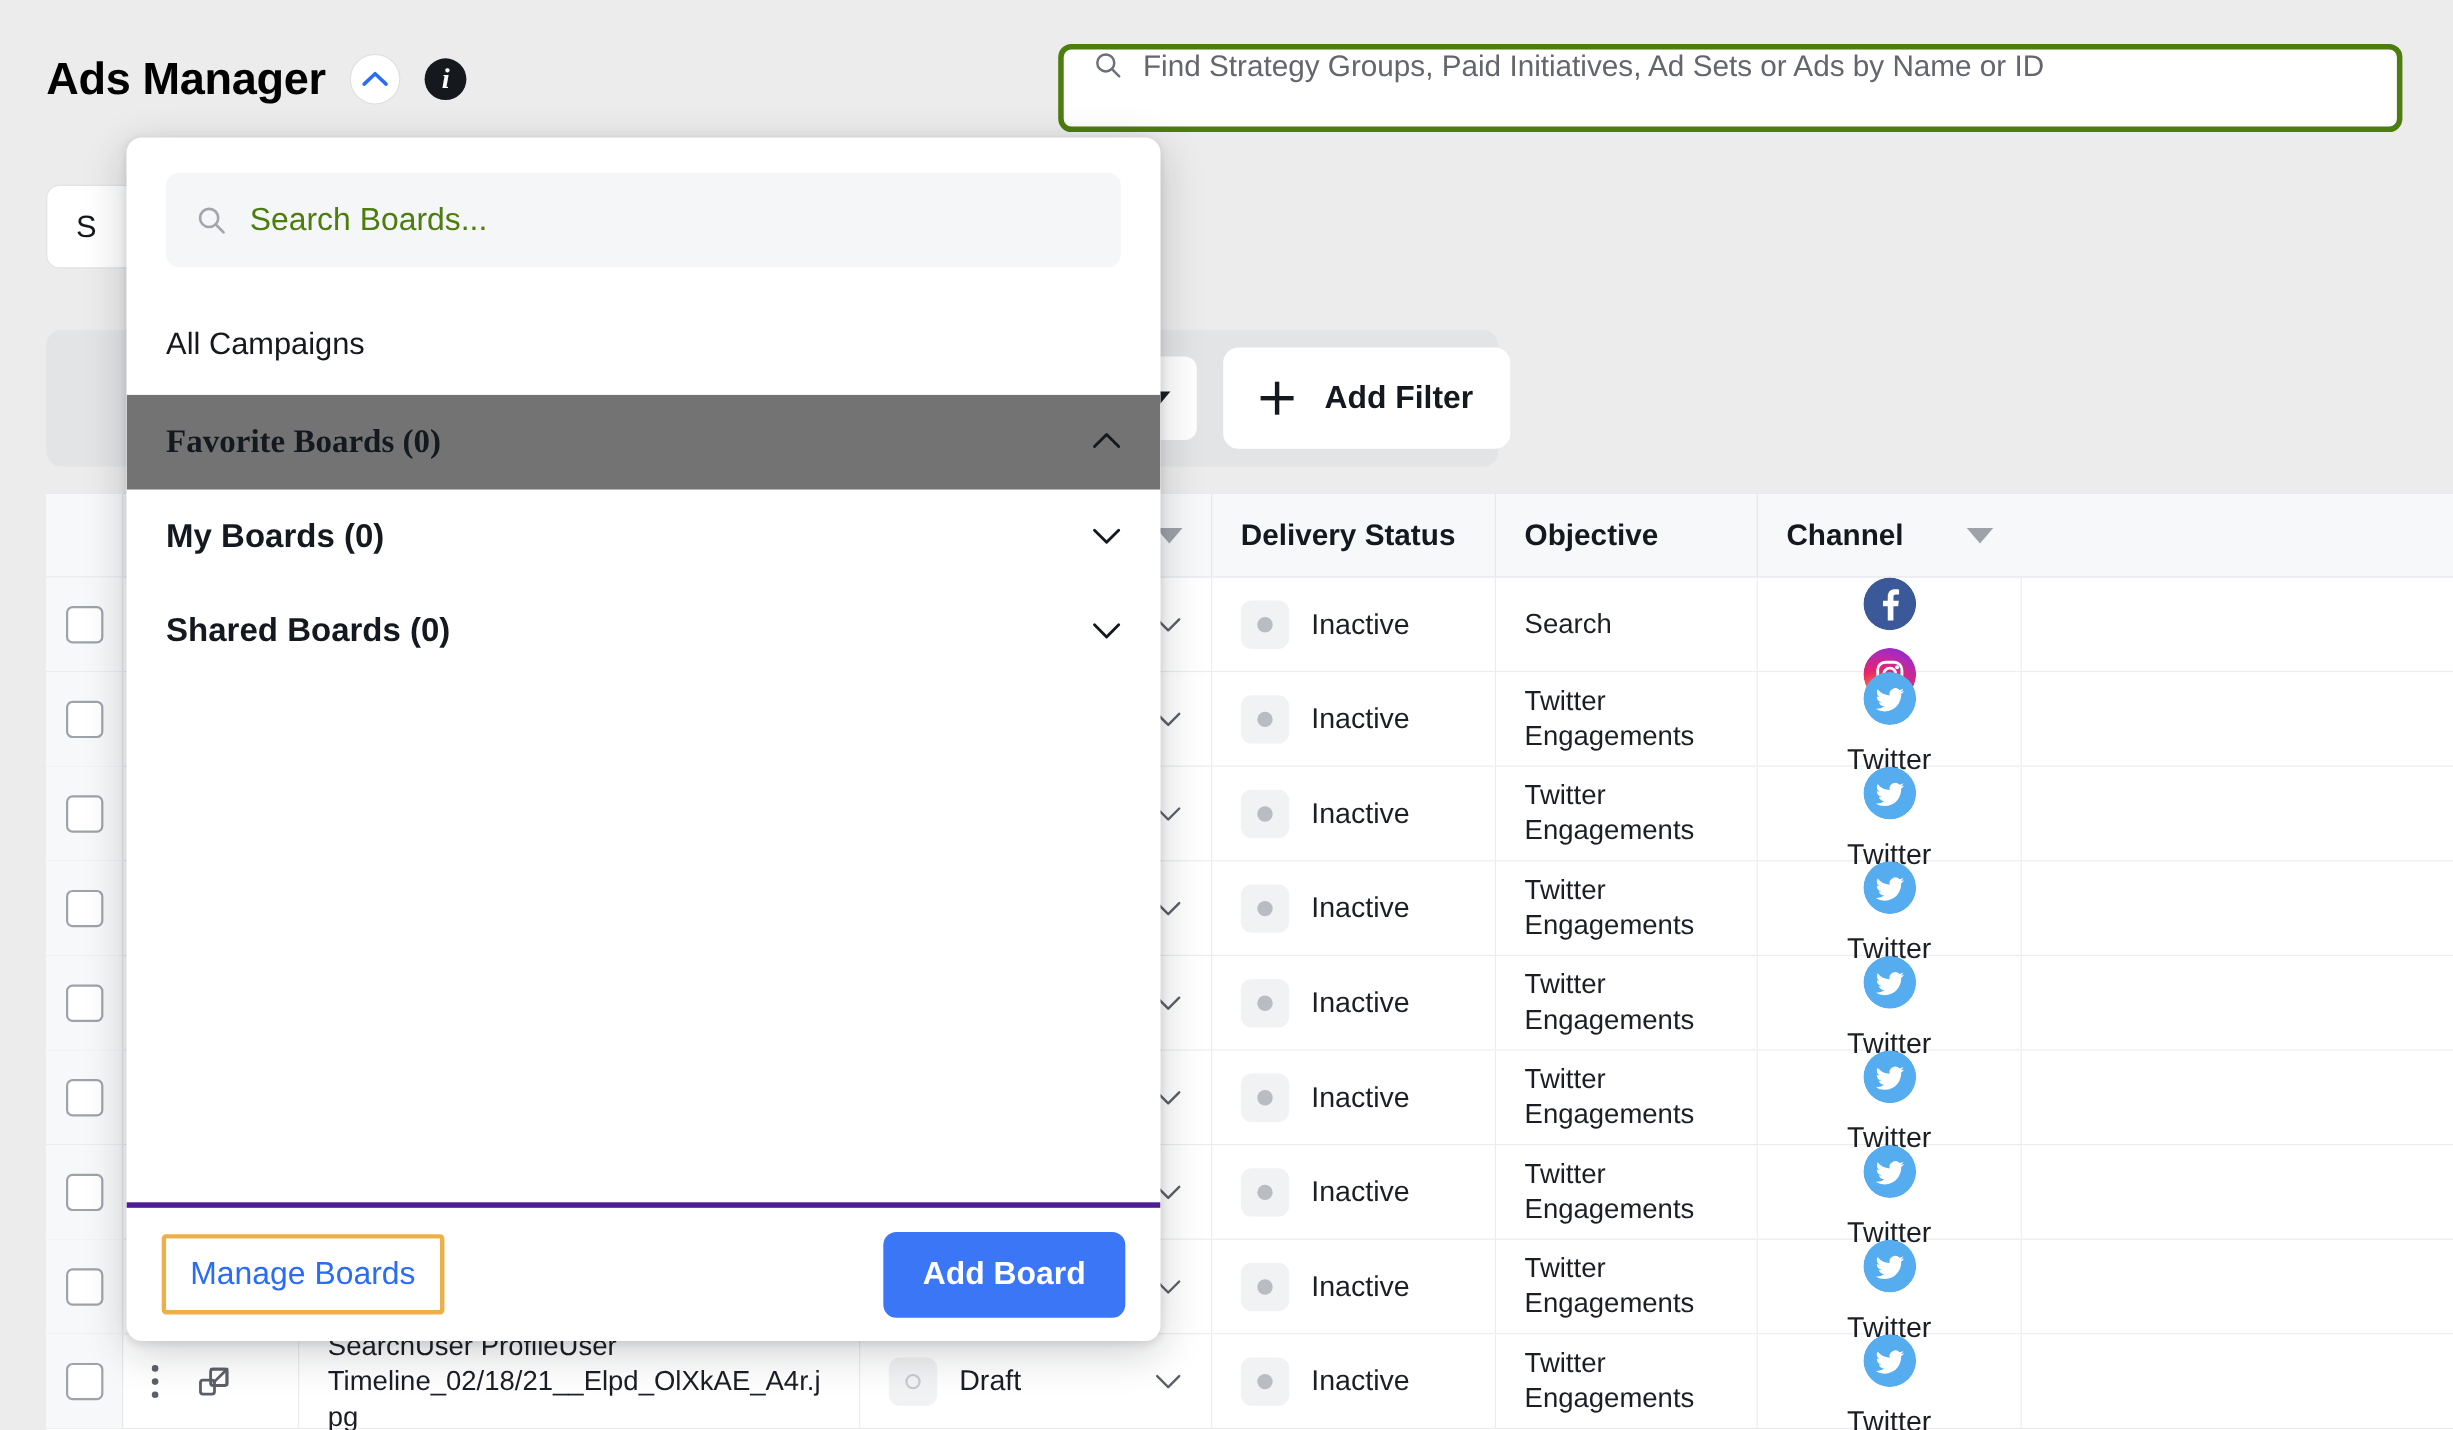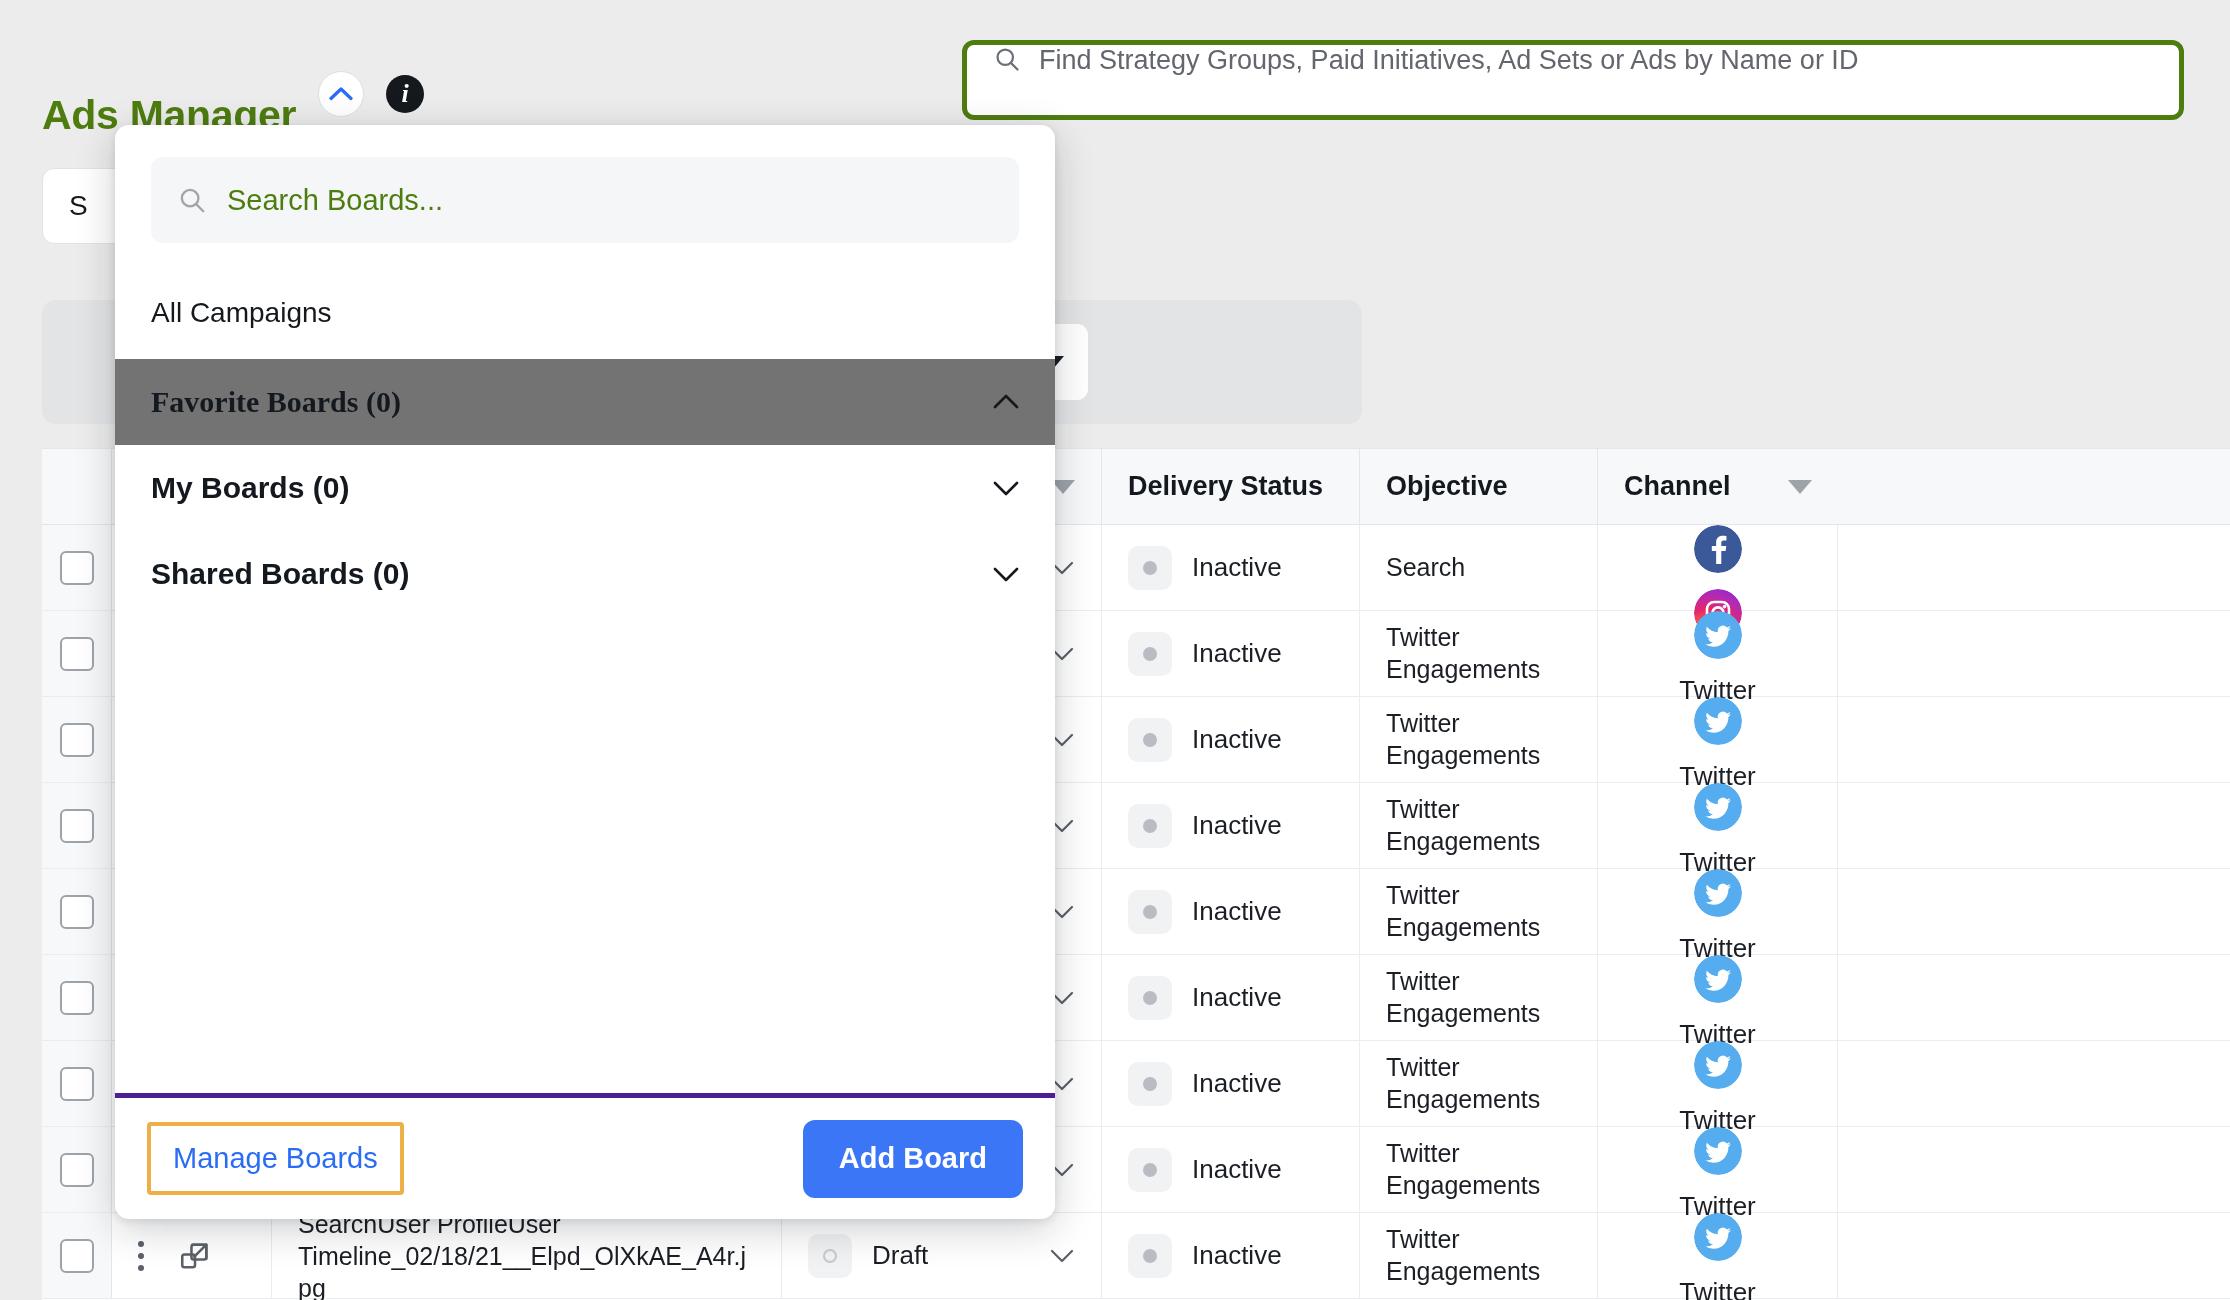--- a/index.html
+++ b/index.html
@@ -13,21 +13,21 @@
 
   
   .topbar {
     position: absolute; left: 0; top: 0; width: 2230px; height: 138px;
     background: #ececec;
   }
   .title-wrap {
     position: absolute; left: 42px; top: 48px;
     display: flex; align-items: center; gap: 22px;
   }
-  .app-title { font-size: 41px; font-weight: 700; color: #4d7c0f; letter-spacing: -0.3px; margin-top: 44px; }
+  .app-title { font-size: 41px; font-weight: 700; color: #000000; letter-spacing: -0.3px; }
   .collapse-btn {
     width: 46px; height: 46px; border-radius: 50%;
     background: #ffffff; border: 1px solid #dcdee2;
     display: flex; align-items: center; justify-content: center;
     cursor: pointer;
   }
   .collapse-btn svg { display: block; }
   .info-icon {
     width: 38px; height: 38px; border-radius: 50%;
     background: #15181d; color: #ffffff;
@@ -648,20 +648,24 @@
             <span class="lbl">Twitter</span>
           </div>
         </div>
       </div>
   </div>
 
   <div class="filter-bar"></div>
   <div class="filter-select">
     <span class="caret-down-solid"></span>
   </div>
+  <div class="add-filter-btn">
+    <span class="plus-glyph"></span>
+    <span>Add Filter</span>
+  </div>
   <div class="board-chip">
     <span>S</span>
   </div>
 
   <div class="topbar">
     <div class="title-wrap">
       <span class="app-title">Ads Manager</span>
       <span class="collapse-btn">
         <svg width="24" height="15" viewBox="0 0 24 15" aria-hidden="true">
           <path d="M2 12.5 L12 3 L22 12.5" fill="none" stroke="#2a6df5" stroke-width="3.2" stroke-linecap="round" stroke-linejoin="round"></path>

